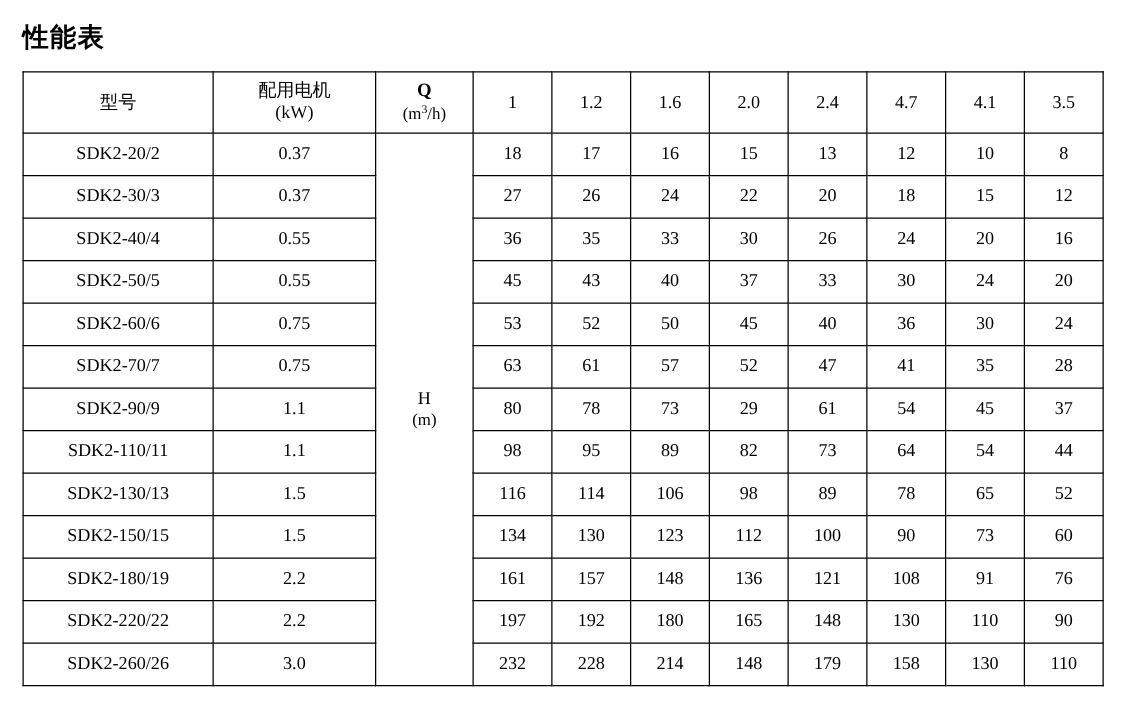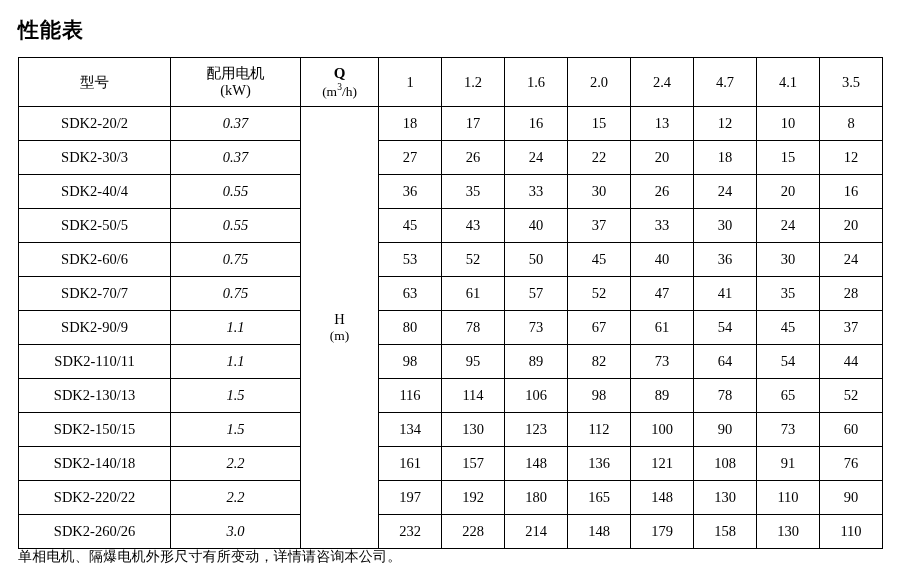--- a/index.html
+++ b/index.html
@@ -70,21 +70,21 @@
     font-weight: bold;
     font-size: 15px;
   }
   .hcell .h-sub {
     font-weight: normal;
     font-size: 13.5px;
   }
   sup { font-size: 9.5px; vertical-align: super; }
 
   .cell-model { font-size: 14.5px; }
-  .cell-motor { font-size: 14.5px; font-style: italic; }
+  .cell-motor { font-size: 14.5px; }
   .cell-val   { font-size: 14.5px; }
 
   .footnote {
     position: absolute;
     left: 18px;
     top: 548px;
     font-family: "Liberation Sans", sans-serif;
     font-size: 14px;
     color: #000;
     letter-spacing: 0.2px;
@@ -208,21 +208,21 @@
         <td class="cell-val">41</td>
         <td class="cell-val">35</td>
         <td class="cell-val">28</td>
       </tr>
       <tr>
         <td class="cell-model">SDK2-90/9</td>
         <td class="cell-motor">1.1</td>
         <td class="cell-val">80</td>
         <td class="cell-val">78</td>
         <td class="cell-val">73</td>
-        <td class="cell-val">67</td>
+        <td class="cell-val">29</td>
         <td class="cell-val">61</td>
         <td class="cell-val">54</td>
         <td class="cell-val">45</td>
         <td class="cell-val">37</td>
       </tr>
       <tr>
         <td class="cell-model">SDK2-110/11</td>
         <td class="cell-motor">1.1</td>
         <td class="cell-val">98</td>
         <td class="cell-val">95</td>
@@ -251,21 +251,21 @@
         <td class="cell-val">134</td>
         <td class="cell-val">130</td>
         <td class="cell-val">123</td>
         <td class="cell-val">112</td>
         <td class="cell-val">100</td>
         <td class="cell-val">90</td>
         <td class="cell-val">73</td>
         <td class="cell-val">60</td>
       </tr>
       <tr>
-        <td class="cell-model">SDK2-140/18</td>
+        <td class="cell-model">SDK2-180/19</td>
         <td class="cell-motor">2.2</td>
         <td class="cell-val">161</td>
         <td class="cell-val">157</td>
         <td class="cell-val">148</td>
         <td class="cell-val">136</td>
         <td class="cell-val">121</td>
         <td class="cell-val">108</td>
         <td class="cell-val">91</td>
         <td class="cell-val">76</td>
       </tr>
@@ -289,15 +289,14 @@
         <td class="cell-val">214</td>
         <td class="cell-val">148</td>
         <td class="cell-val">179</td>
         <td class="cell-val">158</td>
         <td class="cell-val">130</td>
         <td class="cell-val">110</td>
       </tr>
     </tbody>
   </table>
 
-  <div class="footnote">单相电机、隔爆电机外形尺寸有所变动，详情请咨询本公司。</div>
 
 </div>
 
 </body></html>

